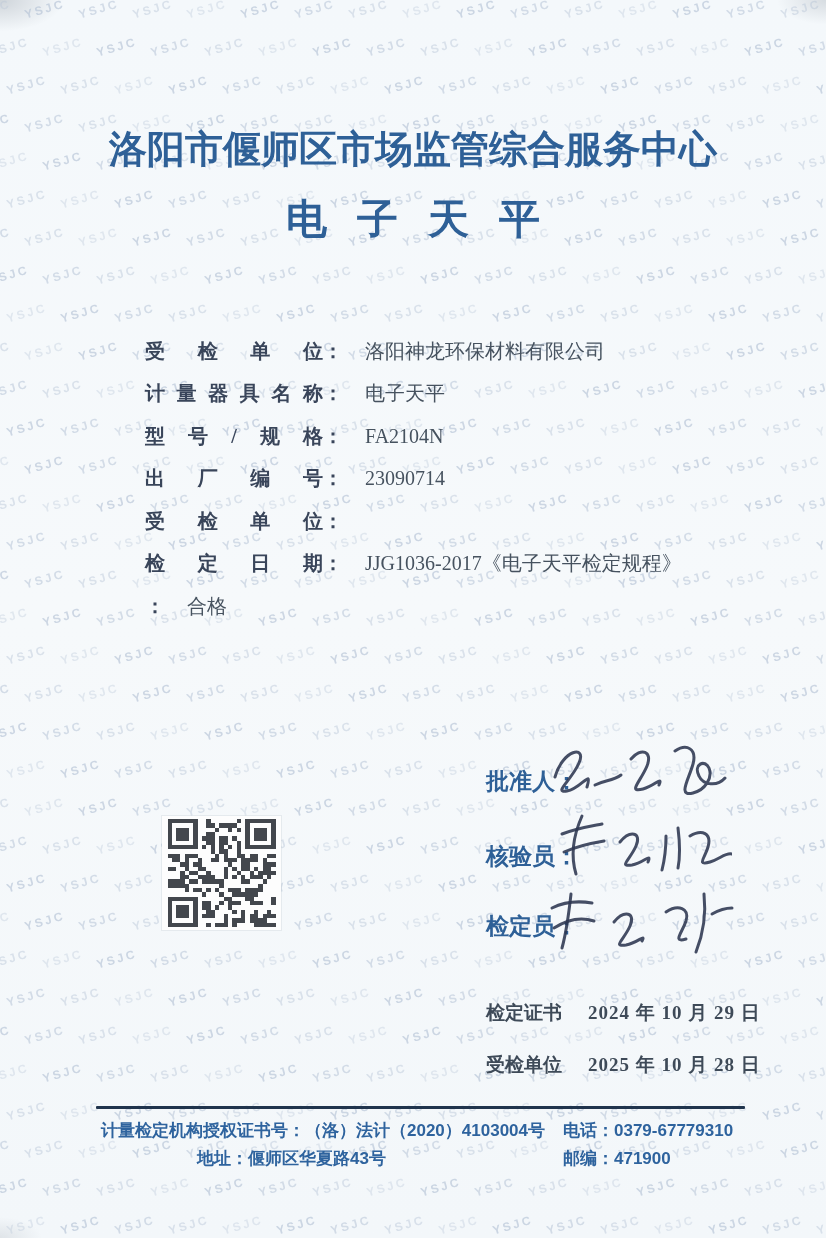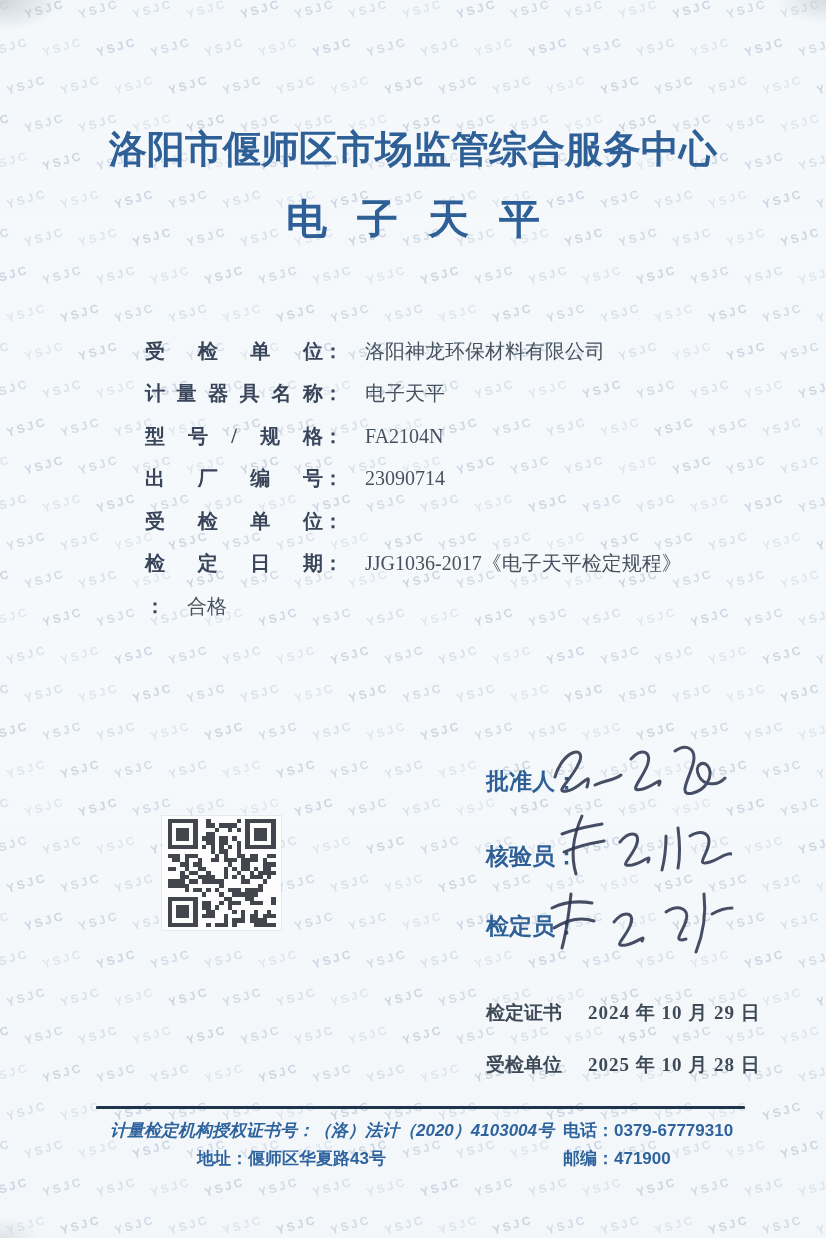--- a/index.html
+++ b/index.html
@@ -76,21 +76,21 @@
   }
   .date-row .val{margin-left:26px;font-weight:600;letter-spacing:1px;white-space:nowrap;}
 
   .footer-rule{
     position:absolute;left:96px;top:1106px;width:649px;height:3px;
     background:#20344d;border-radius:1px;
   }
   .footer-line{
     position:absolute;font-size:17px;font-weight:600;color:#2e639e;white-space:nowrap;
   }
-  .fl1-left{top:1119px;left:110px;font-style:italic;}
+  .fl1-left{top:1119px;left:101px;}
   .fl1-right{top:1119px;left:563px;}
   .fl2-left{top:1147px;left:149px;margin-left:48px;}
   .fl2-right{top:1147px;left:563px;}
 </style>
 </head>
 <body>
 
 <div class="page">
 
   <div class="wm-layer">

